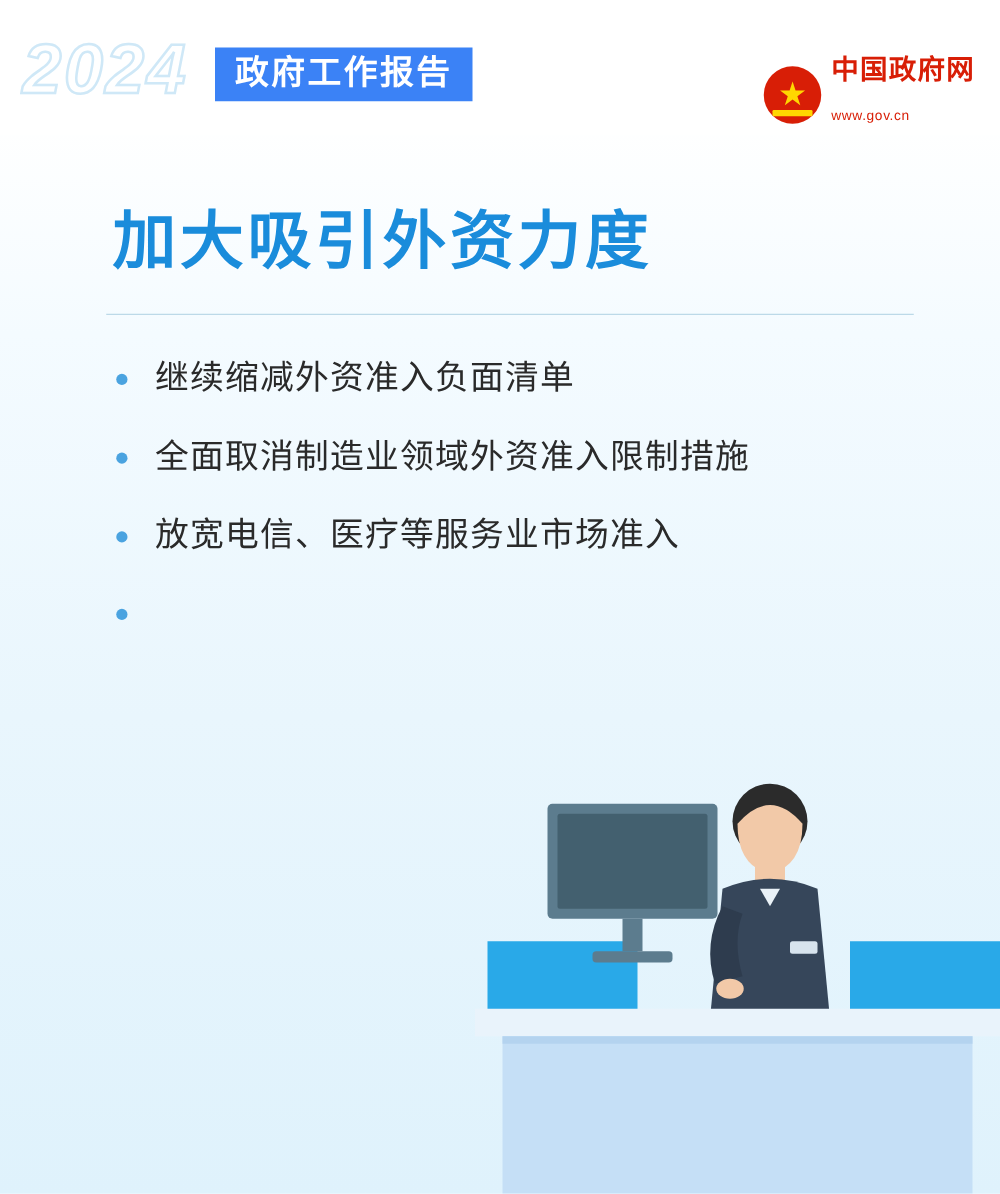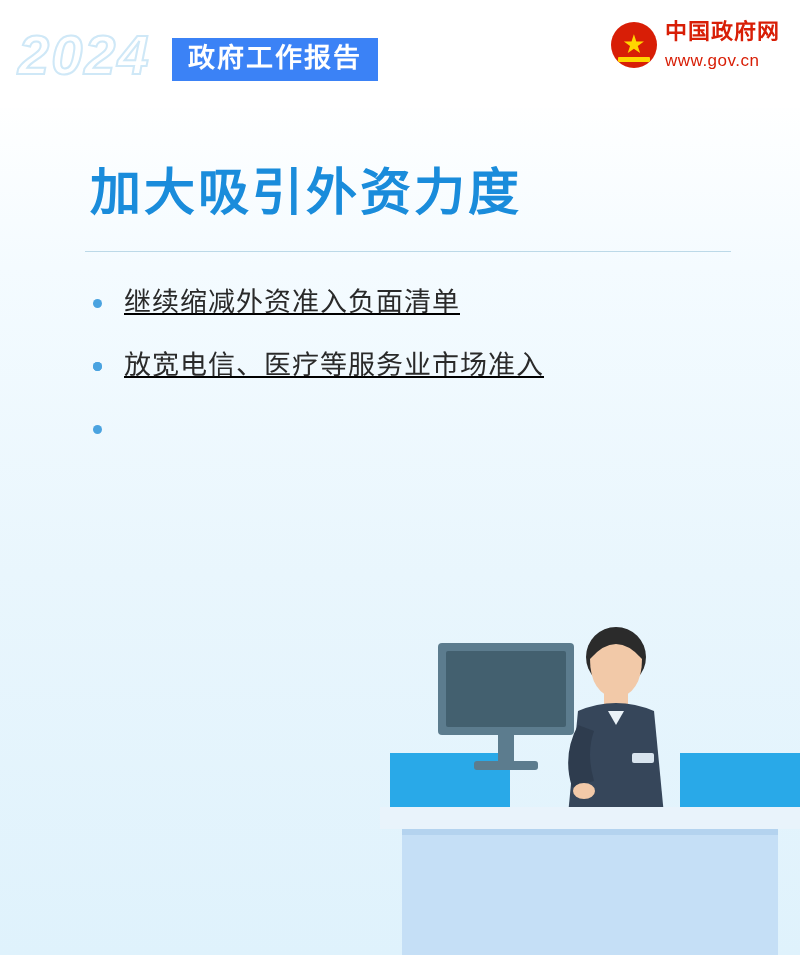--- a/index.html
+++ b/index.html
@@ -52,23 +52,23 @@
     font-size: 27px;
     font-weight: bold;
     letter-spacing: 2px;
     padding: 7px 16px 9px 16px;
     line-height: 1;
   }
 
   .gov-logo {
     position: absolute;
     right: 20px;
-    top: 20px;
+    top: 44px;
     display: flex;
-    align-items: center;
+    align-items: flex-end;
     gap: 8px;
   }
   .emblem {
     width: 46px;
     height: 46px;
     border-radius: 50%;
     background: #d81e06;
     position: relative;
     flex: none;
   }
@@ -94,23 +94,23 @@
   }
   .gov-text { line-height: 1.1; }
   .gov-name {
     color: #d81e06;
     font-size: 22px;
     font-weight: bold;
     letter-spacing: 1px;
   }
   .gov-url {
     color: #d81e06;
-    font-size: 17px;
+    font-size: 11px;
     letter-spacing: 0.5px;
-    margin-top: 8px;
+    margin-top: 19px;
   }
 
   
   .content {
     position: relative;
     padding: 54px 72px 0 82px;
   }
 
   .headline {
     color: #1a8cdb;
@@ -124,21 +124,20 @@
   .divider {
     height: 1px;
     background: #bcd9e8;
     margin: 0 -3px 34px 3px;
   }
 
   .bullets {
     list-style: none;
     margin: 0;
     padding: 0;
-    text-decoration: underline;
   }
   .bullets li {
     position: relative;
     padding-left: 42px;
     margin-bottom: 29px;
     font-size: 27px;
     color: #2a2a2a;
     letter-spacing: 1px;
     line-height: 1.25;
   }
@@ -190,20 +189,21 @@
     <h1 class="headline">加大吸引外资力度</h1>
     <div class="divider"></div>
 
     <ul class="bullets">
       <li>
         <span class="dot"></span>
         <span>继续缩减外资准入负面清单</span>
       </li>
       <li>
         <span class="dot"></span>
+        <span>全面取消制造业领域外资准入限制措施</span>
       </li>
       <li>
         <span class="dot"></span>
         <span>放宽电信、医疗等服务业市场准入</span>
       </li>
       <li>
         <span class="dot"></span>
       </li>
     </ul>
 

